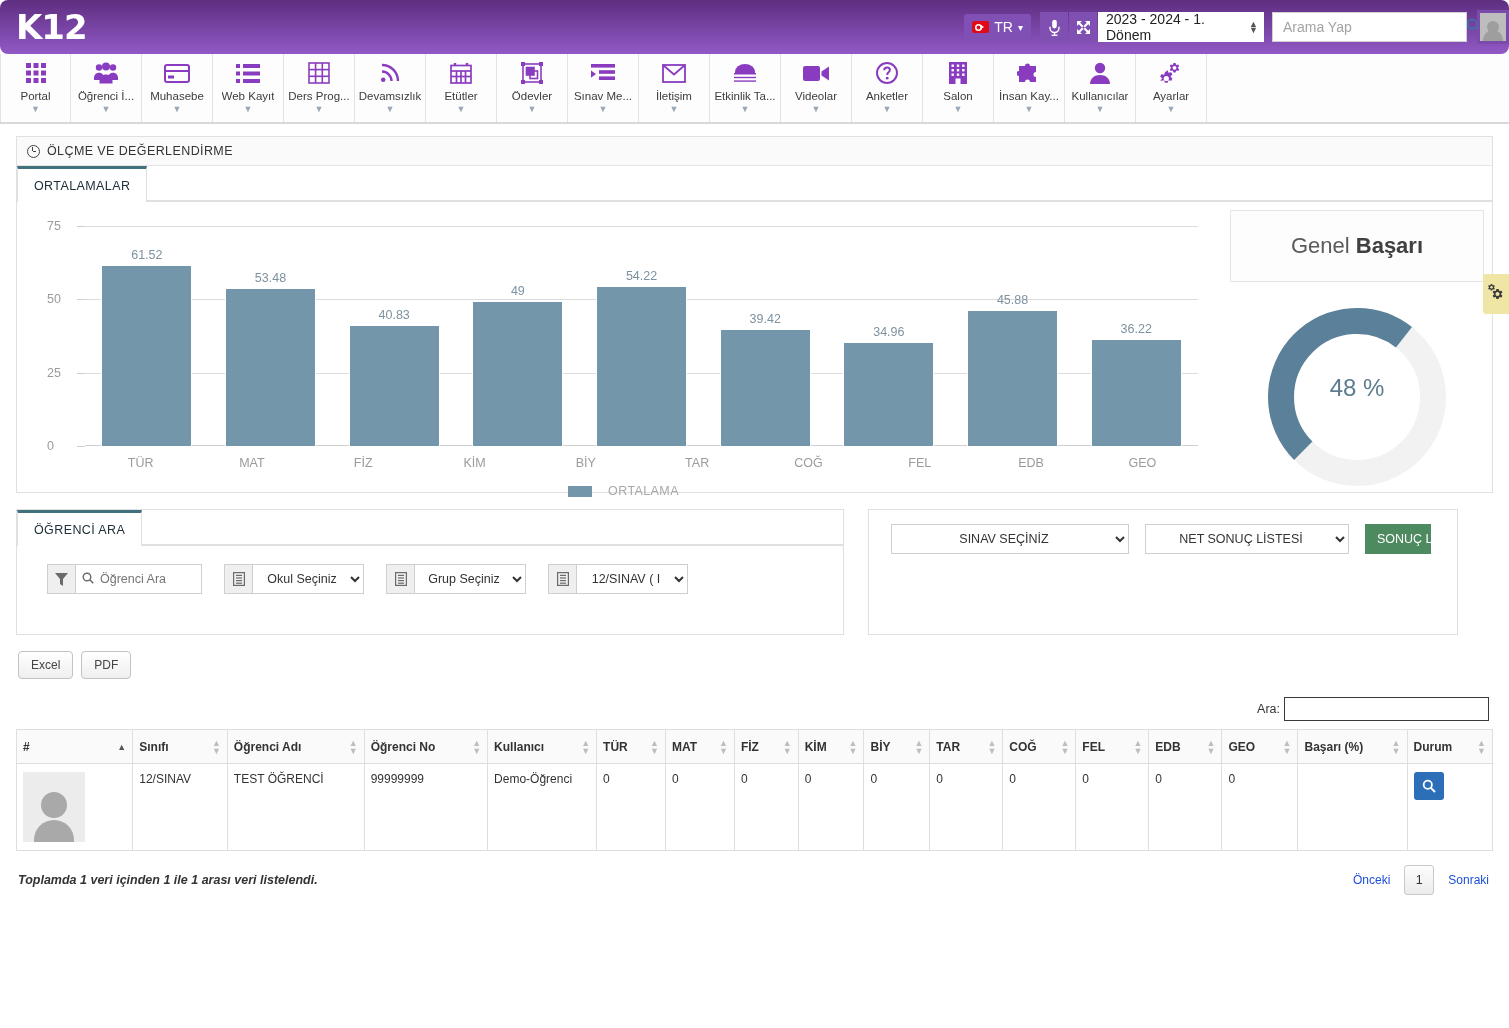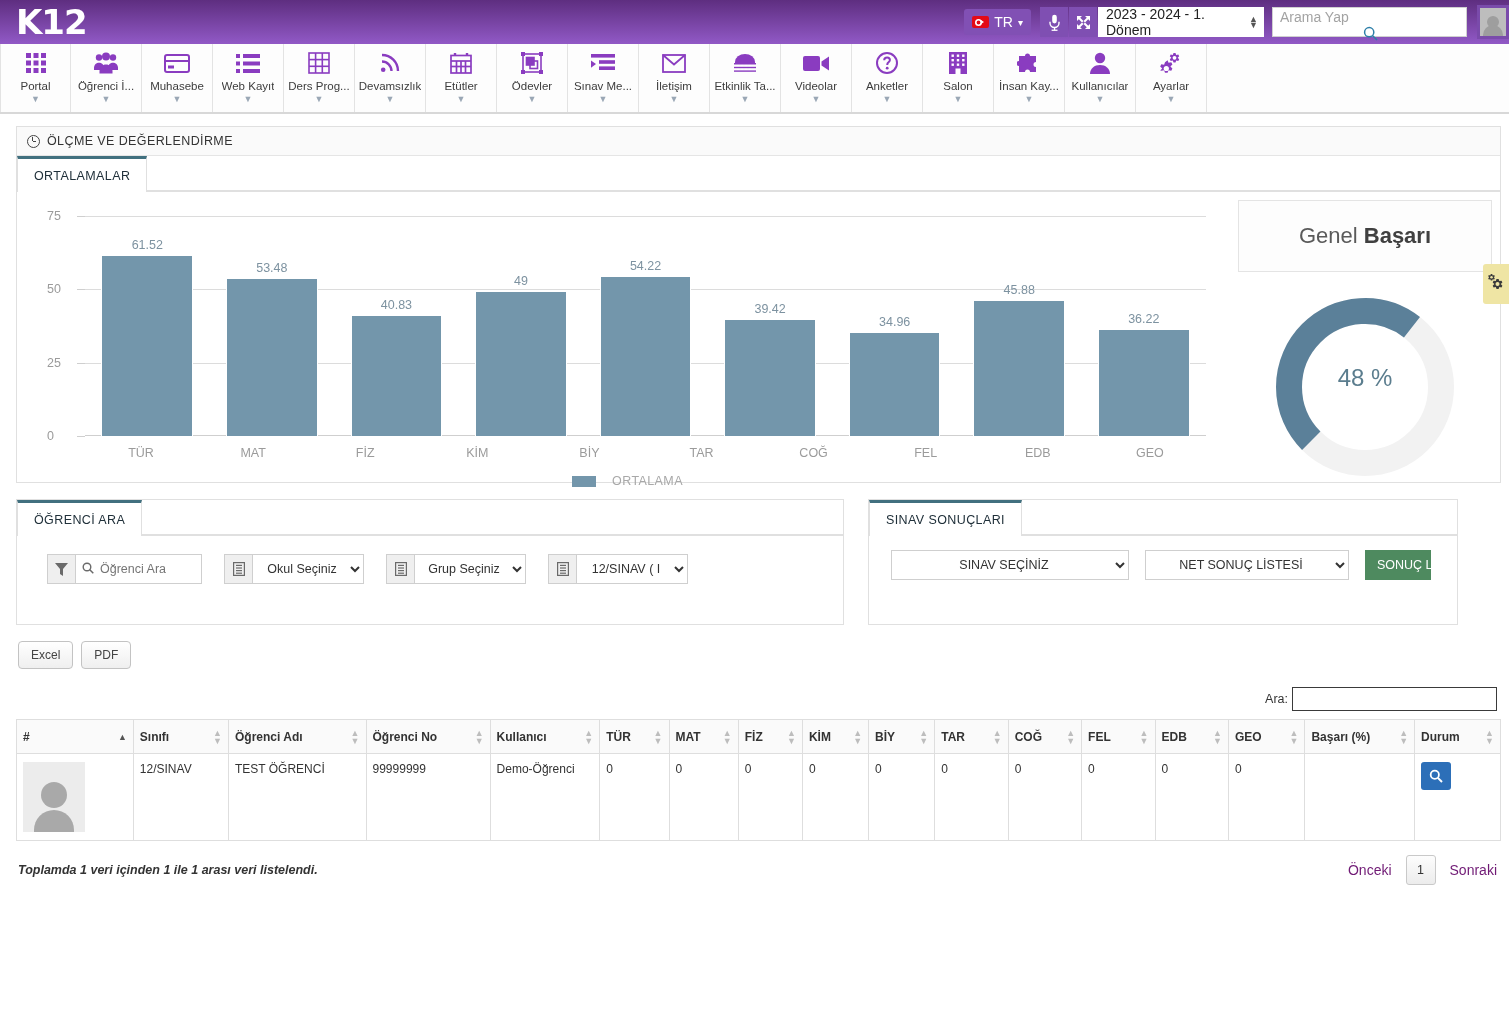--- a/index.html
+++ b/index.html
@@ -7,23 +7,23 @@
   body {
     width:1509px; height:1028px;
     font-family:"Liberation Sans", sans-serif;
     background:#ffffff;
     overflow:hidden;
     color:#333;
   }
 
   
   .topbar {
-    position:relative; height:44px;
+    position:relative; height:54px;
     background:linear-gradient(to bottom, #5e2e80 0%, #9159c6 100%);
-    display:flex; align-items:center;
+    display:flex; align-items:center;border-radius:8px;
   }
   .logo {
     color:#fff; font-size:34px; font-weight:bold; letter-spacing:-1px;
     padding-left:16px; line-height:1; font-family:"DejaVu Sans", sans-serif;
   }
   .top-right { margin-left:auto; display:flex; align-items:center; gap:0; padding-right:0; }
   .lang-btn {
     background:#8150b4; border-radius:3px; height:26px; display:flex; align-items:center;
     gap:5px; padding:0 8px; color:#fff; font-size:14px; margin-right:9px; cursor:pointer;
   }
@@ -45,21 +45,21 @@
     justify-content:center; color:#fff; cursor:pointer; margin-right:1px;
   }
   .term-select {
     height:30px; background:#fff; border:none; font-size:14px; color:#222;
     padding:0 6px 0 8px; width:166px; font-family:"Liberation Sans", sans-serif;
     display:flex; align-items:center; justify-content:space-between; cursor:pointer;
   }
   .spin { display:flex; flex-direction:column; line-height:6px; font-size:9px; color:#555; }
   .search-wrap {
     height:30px; background:#fff; width:195px; margin-left:8px; display:flex;
-    align-items:center; padding:0 6px 0 8px; border:1px solid #d0d0d0;flex-direction:column;
+    align-items:center; padding:0 6px 0 8px; border:1px solid #d0d0d0;
   }
   .search-wrap input {
     border:none; outline:none; flex:1; font-size:14px; color:#333;
     font-family:"Liberation Sans", sans-serif; background:transparent;
   }
   .search-wrap input::placeholder { color:#a3a3a3; }
   .avatar-box {
     width:32px; height:34px; margin-left:10px; background:#bdbdbd;
     border:3px solid #7a4bab; display:flex; align-items:flex-end; justify-content:center;
     overflow:hidden; cursor:pointer;
@@ -80,21 +80,21 @@
   }
   .nav-item:first-child { border-left:1px solid #e3e3e3; }
   .nav-item .ico { height:26px; display:flex; align-items:center; justify-content:center; color:#8a3cc0;}
   .nav-item .lbl {
     font-size:11.5px; color:#3c3c3c; margin-top:4px; white-space:nowrap; max-width:68px;
     overflow:hidden; text-overflow:ellipsis; text-align:center;
   }
   .nav-item .arr { font-size:9px; color:#9aa7b5; margin-top:2px; }
 
   
-  .page { padding:12px 8px 0 16px; position:relative; }
+  .page { padding:12px 16px 0 16px; position:relative; }
   .panel { border:1px solid #e0e0e0; background:#fff; }
   .panel-head {
     background:#fafafa; border-bottom:1px solid #e5e5e5; height:29px;
     display:flex; align-items:center; padding:0 10px; gap:7px;
     font-size:12.5px; color:#333; letter-spacing:.4px;
   }
   .clock-ico { width:13px; height:13px; border:1.5px solid #444; border-radius:50%; position:relative;}
   .clock-ico::before{content:"";position:absolute;left:4.2px;top:1.6px;width:1.2px;height:4.4px;background:#444;}
   .clock-ico::after{content:"";position:absolute;left:5px;top:5.4px;width:3.2px;height:1.2px;background:#444;}
 
@@ -191,21 +191,21 @@
   .photo { width:62px; height:70px; background:#ececec; display:flex; flex-direction:column; align-items:center; justify-content:flex-end; }
   .photo .h { width:26px;height:26px;border-radius:50%;background:#a9a9a9;margin-bottom:2px;}
   .photo .b { width:40px;height:22px;border-radius:20px 20px 0 0;background:#a9a9a9;}
   .zoombtn {
     width:30px;height:28px;background:#2c6fb8;color:#fff;display:flex;align-items:center;
     justify-content:center;border-radius:3px;cursor:pointer;font-size:14px;
   }
   .footrow { display:flex; align-items:center; padding:14px 4px 0 2px; }
   .foot-txt { font-size:12.5px; font-style:italic; font-weight:bold; color:#333; }
   .pager { margin-left:auto; display:flex; align-items:center; gap:14px; }
-  .pg-link { font-size:14px; color:#701a75; cursor:pointer; }
+  .pg-link { font-size:12px; color:#1d4ed8; cursor:pointer; }
   .pg-num {
     width:30px;height:30px;border:1px solid #c9c9c9;border-radius:3px;
     background:linear-gradient(#fdfdfd,#ececec); display:flex;align-items:center;justify-content:center;
     font-size:12.5px;color:#333;cursor:pointer;
   }
 
   
   .gear-tab {
     position:absolute; right:0; top:150px; width:26px; height:40px; background:#efe5a4;
     border-radius:3px 0 0 3px; display:flex; align-items:center; justify-content:center;
@@ -699,26 +699,20 @@
                 <line x1="3" y1="8.6" x2="9" y2="8.6"></line>
                 <line x1="3" y1="11.2" x2="9" y2="11.2"></line>
               </svg>
           </div>
           <select><option>12/SINAV ( I</option></select>
         </div>
       </div>
     </div>
 
     <div class="fpanel" style="width:590px;">
-      <div class="tabrow">
-        <div class="tab">
-          <span>SINAV SONUÇLARI</span>
-        </div>
-        <div class="tabfill"></div>
-      </div>
       <div class="fbody2">
         <select class="sel-plain" style="width:238px;"><option>SINAV SEÇİNİZ</option></select>
         <select class="sel-plain" style="width:204px;"><option>NET SONUÇ LİSTESİ</option></select>
         <button class="btn-green" style="width:66px;">SONUÇ Lİ</button>
       </div>
     </div>
   </div>
 
   <div class="exportrow">
     <button class="btn-light">Excel</button>

